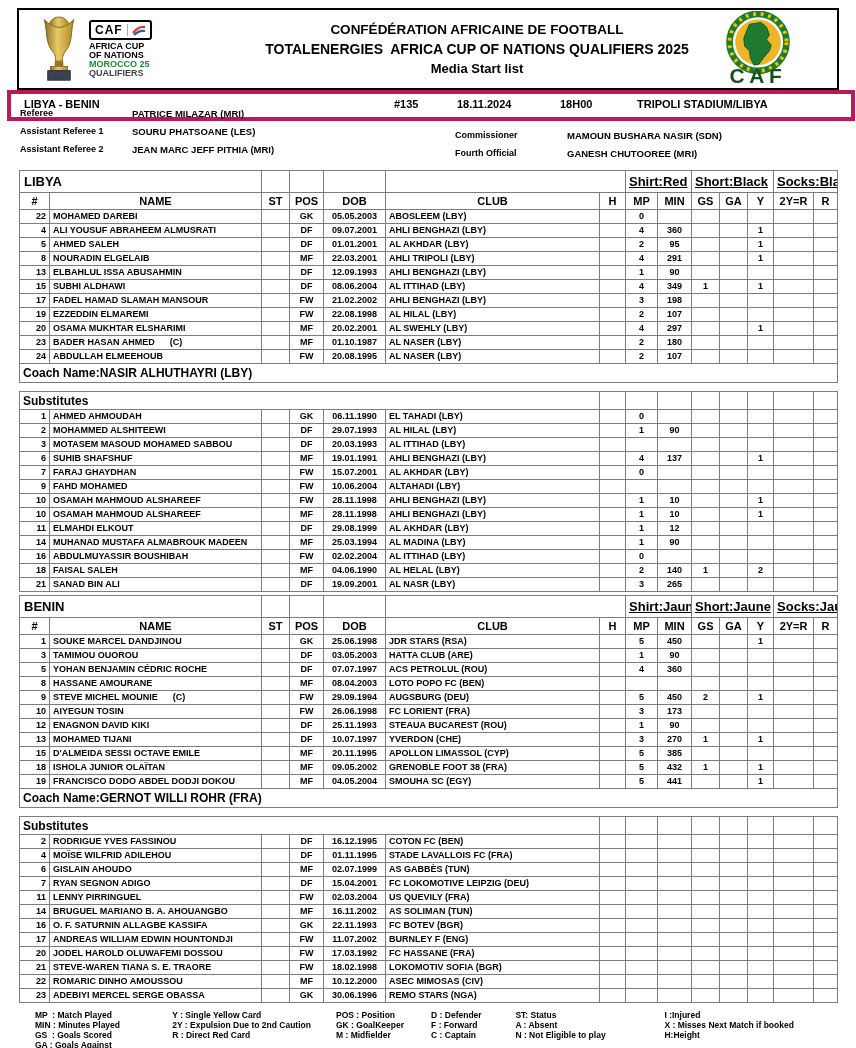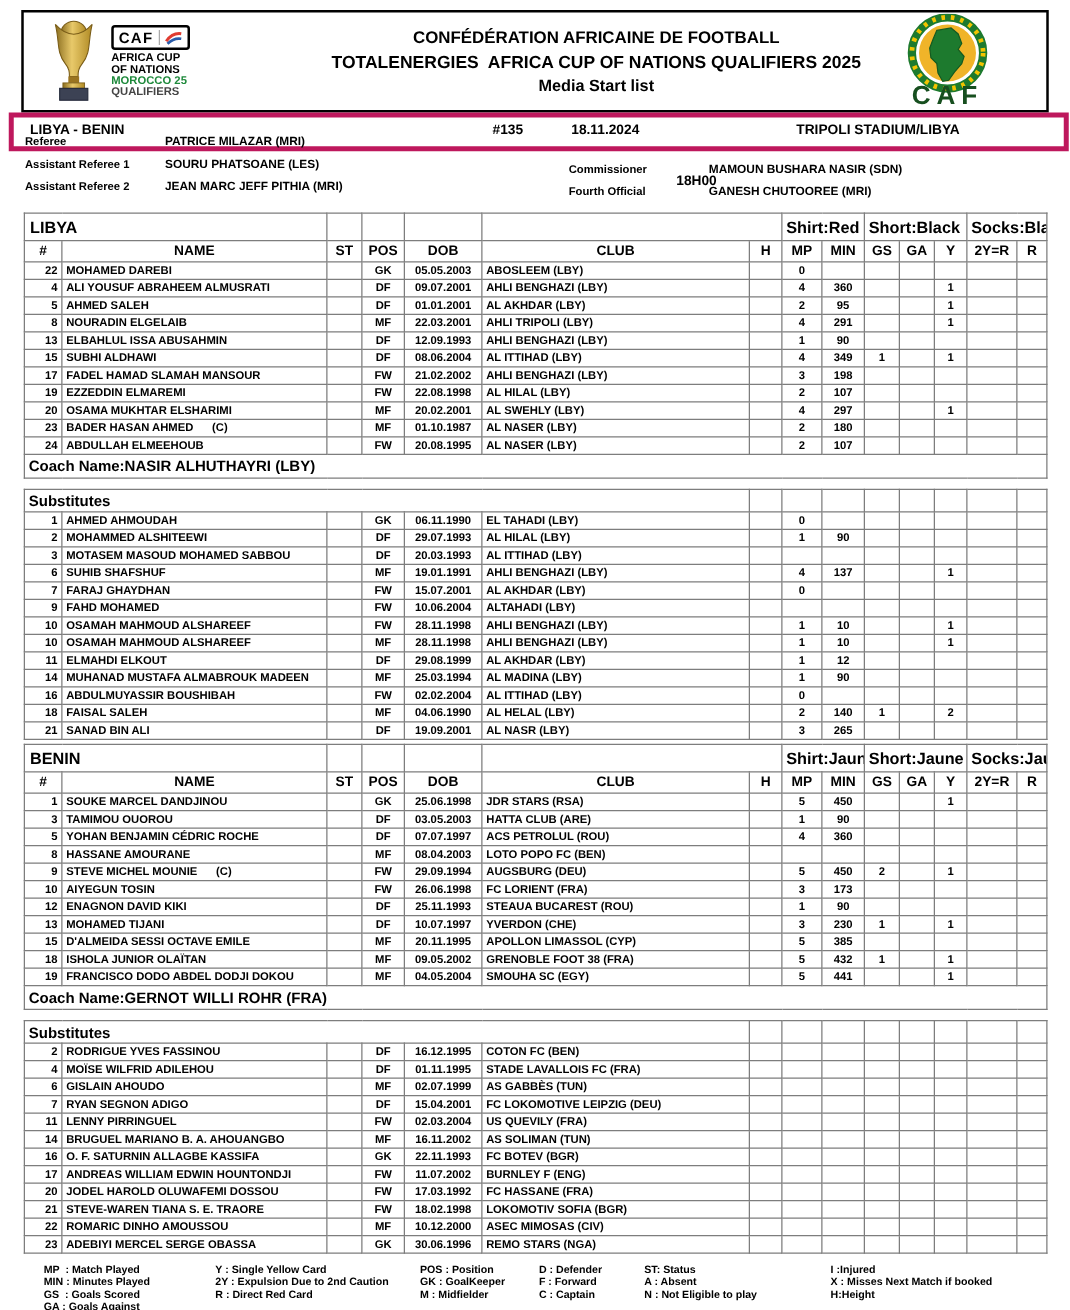--- a/index.html
+++ b/index.html
@@ -23,40 +23,40 @@
   .competition-title{font-size:14px;white-space:pre;}
   .doc-title{font-size:13px;}
   .logo-right{width:120px;text-align:center;margin-right:6px;}
 
   
   .match-band{position:absolute;left:7px;top:90px;width:840px;height:23px;border:4px solid #be185d;}
   .match-band span{position:absolute;top:4px;font-size:11px;white-space:pre;}
   .m-fixture{left:13px;font-size:12.5px;top:3px;}
   .m-number{left:383px;}
   .m-date{left:446px;}
-  .m-time{left:530px;margin-top:41px;}
+  .m-time{left:549px;}
   .m-venue{left:626px;}
 
   
   .officials-left{position:absolute;left:20px;top:104px;}
   .officials-right{position:absolute;left:455px;top:126px;}
   .off-row{display:flex;height:18px;align-items:center;}
   .off-label{width:112px;font-size:9px;}
   .off-name{font-size:9.5px;white-space:pre;}
 
   
   .content{position:absolute;left:19px;top:170px;width:818px;}
   table{border-collapse:collapse;table-layout:fixed;width:818px;}
   td{border:1px solid #7d7d7d;padding:0;line-height:1;overflow:hidden;white-space:pre;}
   table{border:1px solid #4a4a4a;}
   col.no{width:30px}col.nm{width:212px}col.st{width:28px}col.pos{width:34px}col.dob{width:62px}col.club{width:214px}col.h{width:26px}col.mp{width:32px}col.min{width:34px}col.gs{width:28px}col.ga{width:28px}col.y{width:26px}col.y2r{width:40px}col.r{width:24px}
 
   tr.team-bar td{height:21px;font-size:13px;margin-left:22px;}
   td.teamname{padding-left:4px;}
-  td.kit{font-size:9px;padding-left:3px;}
+  td.kit{font-size:9px;padding-left:3px;text-decoration:underline;}
   tr.cols-row td{height:16px;font-size:11px;text-align:center;}
   tr.cols-row td.c-name,tr.cols-row td.c-club{text-align:center;}
   tbody.players tr td{height:13px;font-size:9px;text-align:center;}
   tbody.players td:nth-child(1){text-align:right;padding-right:3px;}
   tbody.players td:nth-child(2),tbody.players td:nth-child(6){text-align:left;padding-left:3px;}
   tr.coach-row td{height:18px;font-size:12px;text-align:left;padding-left:3px;}
   tr.subs-bar td{height:17px;font-size:12px;}
   tr.subs-bar td.subslabel{padding-left:3px;}
   .gap8{height:8px;}
   .gap3{height:3px;}
@@ -801,21 +801,21 @@
           </tr>
           <tr>
             <td>13</td>
             <td>MOHAMED TIJANI</td>
             <td></td>
             <td>DF</td>
             <td>10.07.1997</td>
             <td>YVERDON (CHE)</td>
             <td></td>
             <td>3</td>
-            <td>230</td>
+            <td>270</td>
             <td>1</td>
             <td></td>
             <td>1</td>
             <td></td>
             <td></td>
           </tr>
           <tr>
             <td>15</td>
             <td>D'ALMEIDA SESSI OCTAVE EMILE</td>
             <td></td>

